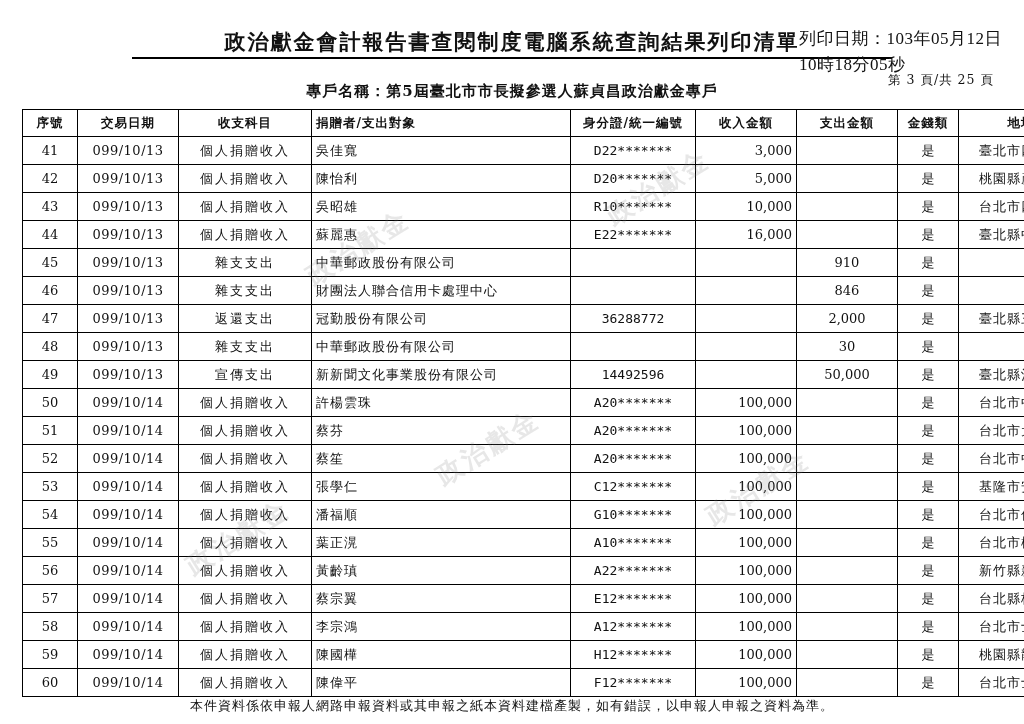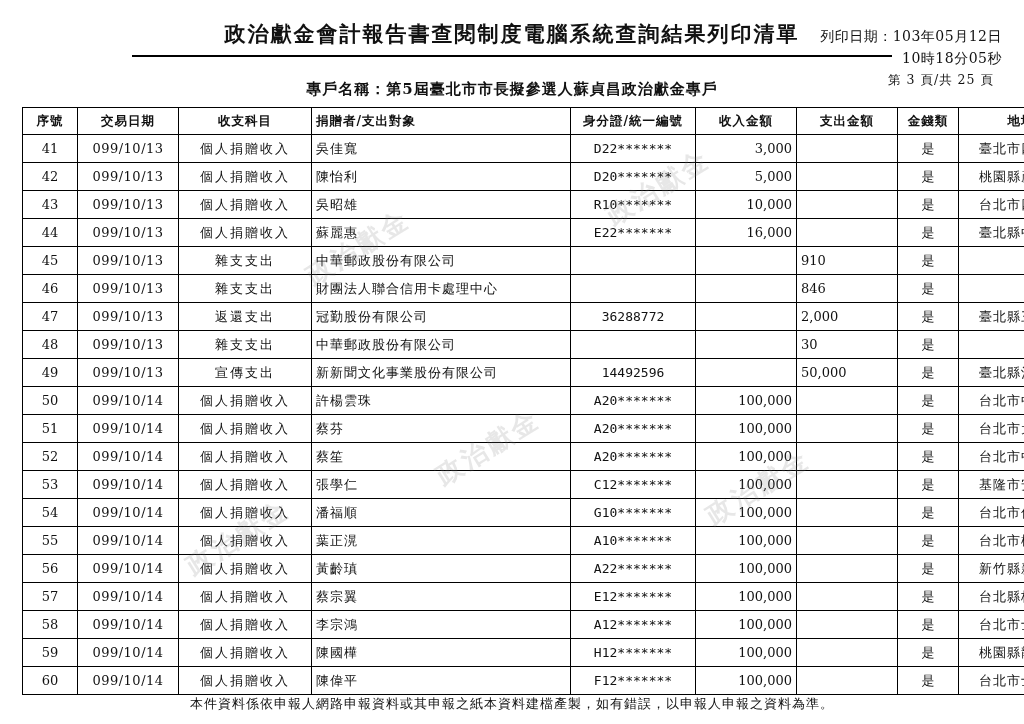--- a/index.html
+++ b/index.html
@@ -27,47 +27,48 @@
   .header {
     position: relative;
     padding-top: 12px;
   }
   .doc-title {
     text-align: center;
     font-size: 21px;
     font-weight: bold;
     letter-spacing: 2px;
     line-height: 1.3;
-    margin: 8px auto;
+    margin: 16px auto;
     width: 760px;
     border-bottom: 2px solid #000;
-    padding-bottom: 8px;
+    padding-bottom: 2px;
   }
   .doc-subtitle {
     text-align: center;
     font-size: 15px;
     font-weight: bold;
     letter-spacing: 1px;
     margin-top: 23px;
   }
   .doc-section {
     text-align: center;
     font-size: 14px;
     font-weight: bold;
     letter-spacing: 1px;
     margin-top: 4px;
   }
   .meta-block {
     position: absolute;
     right: 22px;
     top: 26px;
-    font-size: 14px;
+    font-size: 17px;
     line-height: 1.55;
-    text-align: right;
+    text-align: left;
     letter-spacing: 0.5px;
+    font-family: Liberation Serif, serif;
   }
   .meta-page {
     position: absolute;
     right: 30px;
     top: 72px;
     font-size: 12.5px;
     letter-spacing: 1px;
   }
 
   
@@ -93,21 +94,21 @@
     text-align: center;
     letter-spacing: 1px;
     height: 26px;
   }
   .c-seq    { width: 46px;  text-align: center; }
   .c-date   { width: 92px;  text-align: center; letter-spacing: 0.5px; margin-top: 16px; }
   .c-acct   { width: 124px; text-align: center; letter-spacing: 2px; }
   .c-party  { width: 250px; text-align: left; padding-left: 14px; letter-spacing: 1px; }
   .c-id     { width: 116px; text-align: center; font-family: "DejaVu Sans Mono", monospace; font-size: 11.5px; letter-spacing: 0; }
   .c-in     { width: 92px;  text-align: right; padding-right: 10px; }
-  .c-out    { width: 92px;  text-align: left; padding-right: 10px; }
+  .c-out    { width: 92px;  text-align: center; padding-right: 10px; }
   .c-cash   { width: 52px;  text-align: center; margin-top: 24px; }
   .c-addr   { width: 116px; text-align: center; letter-spacing: 1px; }
 
   thead th.c-id { font-size: 10.5px; letter-spacing: 0; font-family: "DejaVu Serif", serif; }
   thead th.c-in, thead th.c-out { text-align: center; padding-right: 4px; }
 
   
   .footer-note {
     text-align: center;
     font-size: 13px;

